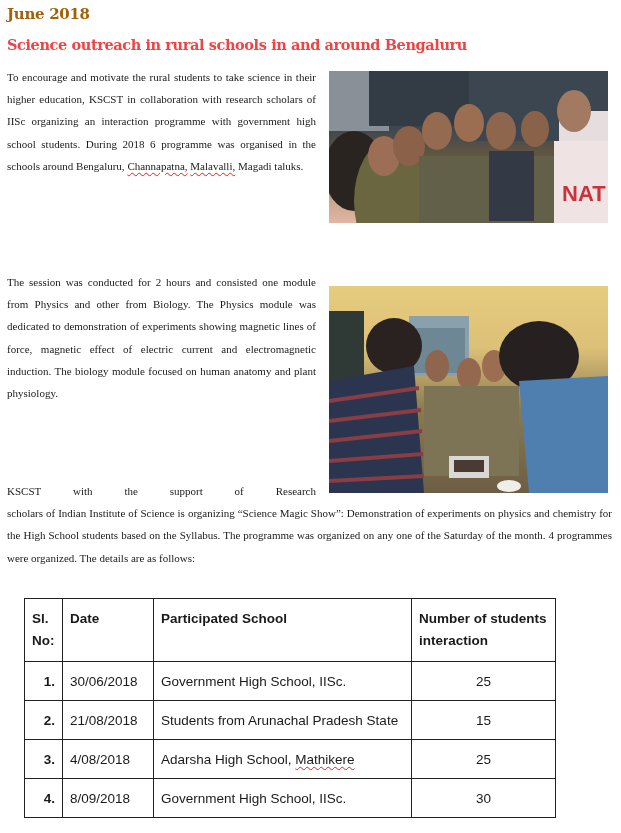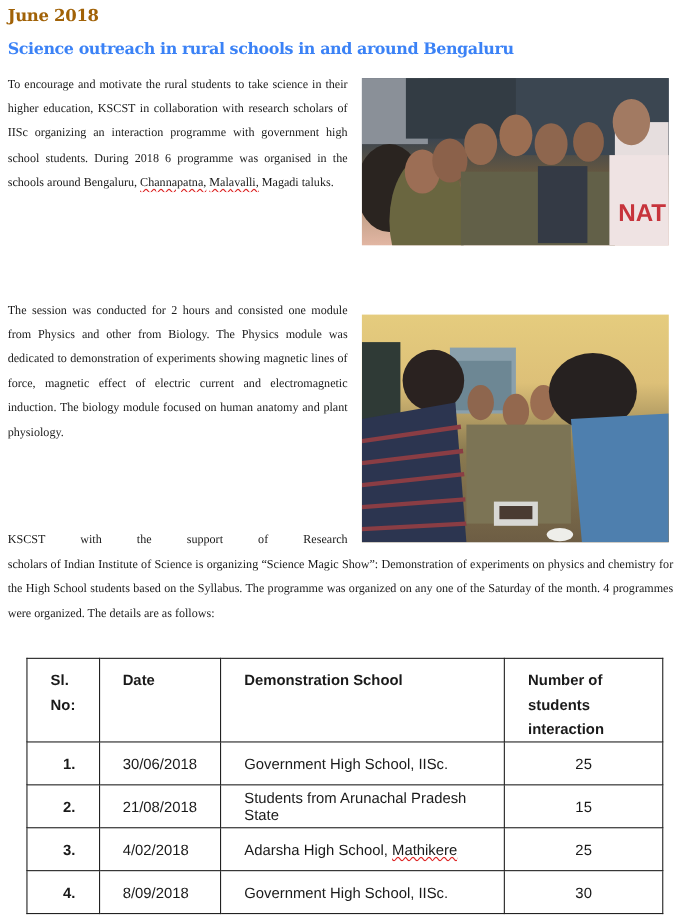--- a/index.html
+++ b/index.html
@@ -1,30 +1,30 @@
 <!DOCTYPE html>
 <html><head>
 <meta charset="utf-8">
 <style>
   html, body { margin: 0; padding: 0; background: #ffffff; }
   body { width: 621px; height: 833px; position: relative; overflow: hidden; font-family: "DejaVu Serif", "Liberation Serif", serif; color: #1a1a1a; }
   .h1 { position: absolute; left: 7px; top: 5px; font-family: "DejaVu Serif", serif; font-weight: bold; font-size: 15px; color: #a16207; letter-spacing: -0.3px; }
-  .h2 { position: absolute; left: 7px; top: 36px; font-family: "DejaVu Serif", serif; font-weight: bold; font-size: 14.5px; color: #3b82f6; letter-spacing: -0.4px; }
+  .h2 { position: absolute; left: 7px; top: 36px; font-family: "DejaVu Serif", serif; font-weight: bold; font-size: 14.5px; color: #ef4444; letter-spacing: -0.4px; }
   .para { position: absolute; font-family: "Liberation Serif", serif; font-size: 11px; line-height: 22.2px; text-align: justify; text-align-last: left; margin: 0; }
   .p1 { left: 7px; top: 66px; width: 309px; }
   .p2 { left: 7px; top: 271px; width: 309px; }
   .p3 { left: 7px; top: 480px; width: 605px; }
   .p3 .first { display: block; width: 309px; text-align: justify; text-align-last: justify; }
   .squig { text-decoration: underline wavy #d22; text-decoration-thickness: 1px; text-underline-offset: 2px; }
   .photo { position: absolute; left: 329px; width: 279px; overflow: hidden; }
   .photo1 { top: 71px; height: 152px; background: linear-gradient(180deg, #3e4a55 0%, #3a4450 35%, #6b5a3e 60%, #c9a58e 85%, #e2b6a3 100%); }
   .photo2 { top: 286px; height: 207px; background: linear-gradient(180deg, #e5cc7e 0%, #ddc078 30%, #8a7a50 60%, #6d5d44 100%); }
   .table-wrap { position: absolute; left: 24px; top: 598px; }
   table { border-collapse: collapse; font-family: "Liberation Sans", sans-serif; font-size: 13.5px; color: #1a1a1a; }
-  td, th { border: 1.4px solid #222; padding: 0 21px; vertical-align: middle; }
+  td, th { border: 1.4px solid #222; padding: 0 7px; vertical-align: middle; }
   th { font-weight: bold; text-align: left; vertical-align: top; padding-top: 9px; line-height: 22px; height: 53px; }
   th.num { text-align: left; }
   td { height: 38px; }
   td.sl { font-weight: bold; text-align: right; }
   td.cnt { text-align: center; }
 </style>
 </head>
 <body>
 
 <div class="h1">June 2018</div>
@@ -88,40 +88,40 @@
     <colgroup>
       <col style="width:38px">
       <col style="width:91px">
       <col style="width:258px">
       <col style="width:144px">
     </colgroup>
     <thead>
       <tr>
         <th><span>Sl.</span><br><span>No:</span></th>
         <th>Date</th>
-        <th>Demonstration School</th>
+        <th>Participated School</th>
         <th class="num"><span>Number of students</span><br><span>interaction</span></th>
       </tr>
     </thead>
     <tbody>
       <tr>
         <td class="sl">1.</td>
         <td>30/06/2018</td>
         <td>Government High School, IISc.</td>
         <td class="cnt">25</td>
       </tr>
       <tr>
         <td class="sl">2.</td>
         <td>21/08/2018</td>
         <td>Students from Arunachal Pradesh State</td>
         <td class="cnt">15</td>
       </tr>
       <tr>
         <td class="sl">3.</td>
-        <td>4/02/2018</td>
+        <td>4/08/2018</td>
         <td><span>Adarsha High School, </span><span class="squig">Mathikere</span></td>
         <td class="cnt">25</td>
       </tr>
       <tr>
         <td class="sl">4.</td>
         <td>8/09/2018</td>
         <td>Government High School, IISc.</td>
         <td class="cnt">30</td>
       </tr>
     </tbody>

